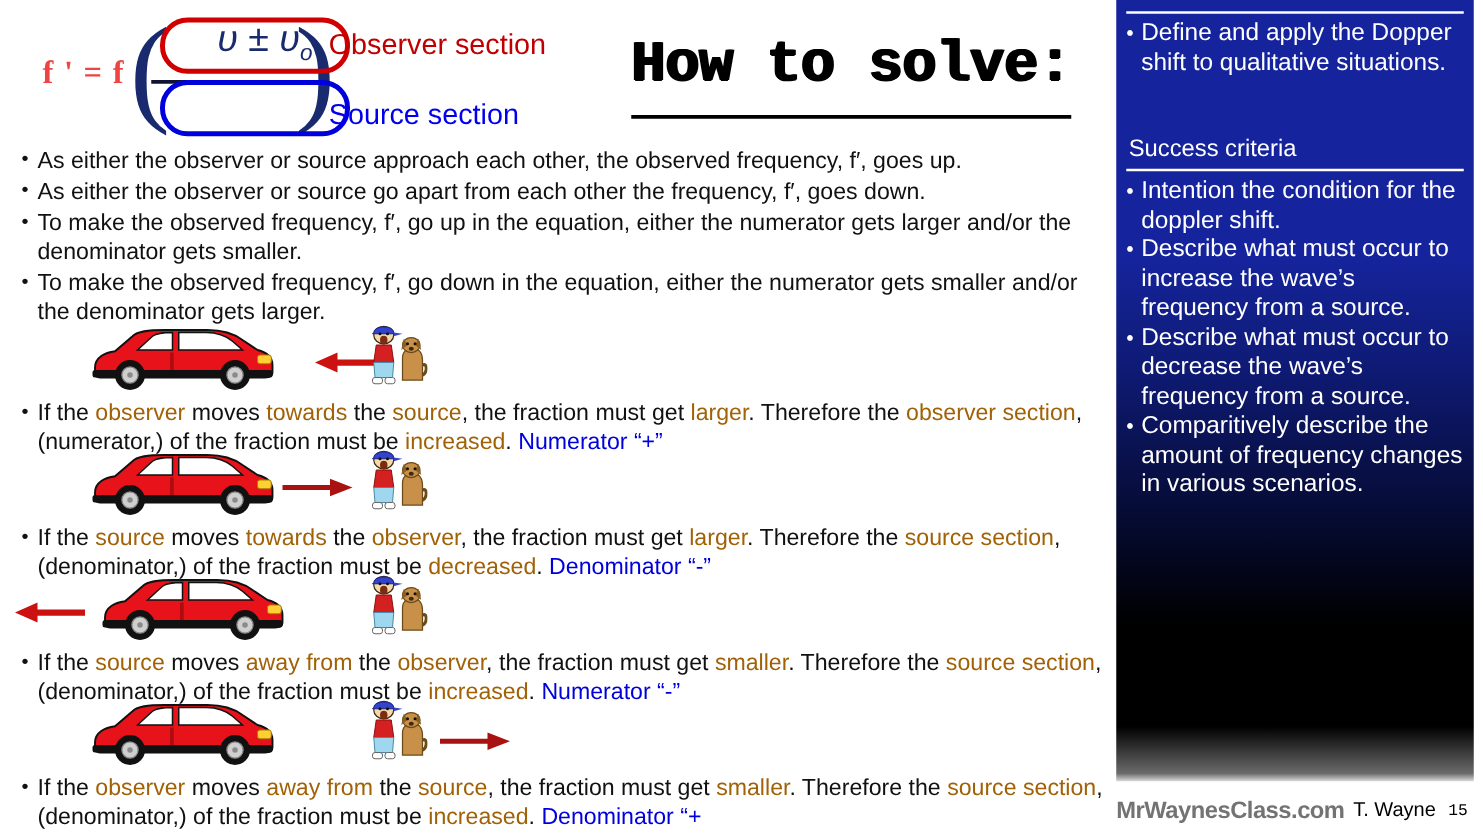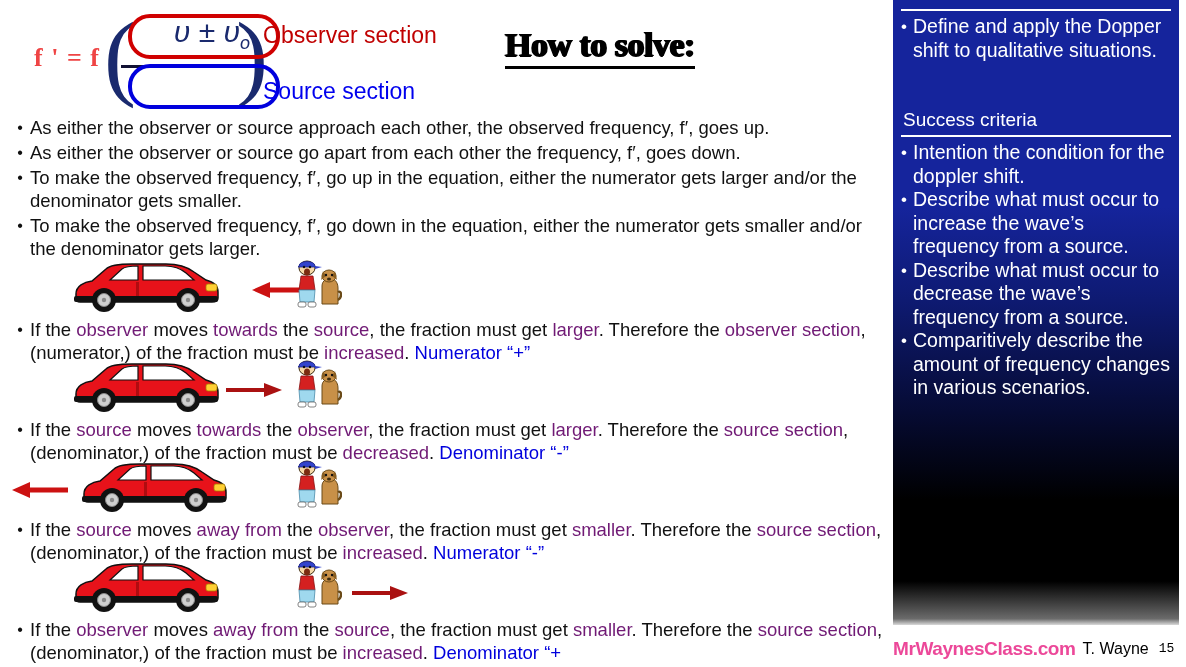--- a/index.html
+++ b/index.html
@@ -96,27 +96,27 @@
     font-size: 23px;
     font-family: "Liberation Sans", sans-serif;
   }
   #label-observer { left: 263px; top: 22px; color: #c00000; }
   #label-source   { left: 263px; top: 78px; color: #0000ee; }
 
   
   #title {
     position: absolute;
     left: 505px; top: 26px;
-    font-family: Liberation Serif, serif;
+    font-family: Liberation Mono, monospace;
     font-weight: bold;
-    font-size: 34px;
+    font-size: 46px;
     color: #000000;
     letter-spacing: -0.5px;
     border-bottom: 3px solid #000;
-    padding-bottom: 2px;
+    padding-bottom: 14px;
     text-shadow: 1px 0 0 #000, -1px 0 0 #000, 0 1px 0 #000;
   }
 
   
   #top-bullets {
     position: absolute;
     left: 10px; top: 116px;
     width: 872px;
   }
   .tb-item {
@@ -158,21 +158,21 @@
     display: flex;
     padding-left: 10px;
     box-sizing: border-box;
   }
   .scene-dot {
     width: 20px; flex: 0 0 20px;
     text-align: center; font-size: 16px; line-height: 23px;
   }
   .scene-body { flex: 1 1 auto; }
 
-  .red { color: #701a75; margin-top: 36px; }
+  .red { color: #a16207; margin-top: 36px; }
   .blue { color: #0000dd; }
 
   
   .car {
     position: absolute;
     width: 152px; height: 52px;
   }
   .kid {
     position: absolute;
     width: 50px; height: 54px;
@@ -239,21 +239,21 @@
     position: absolute;
     left: 893px; top: 630px;
     width: 290px; height: 37px;
     display: flex;
     align-items: center;
     white-space: nowrap;
   }
   #footer-site {
     font-size: 19px;
     font-weight: bold;
-    color: #ec4899;
+    color: #737373;
     letter-spacing: -0.4px;
   }
   #footer-author {
     font-size: 16px;
     color: #000;
     margin-left: 7px;
   }
   #footer-page {
     font-size: 13px;
     color: #000;

